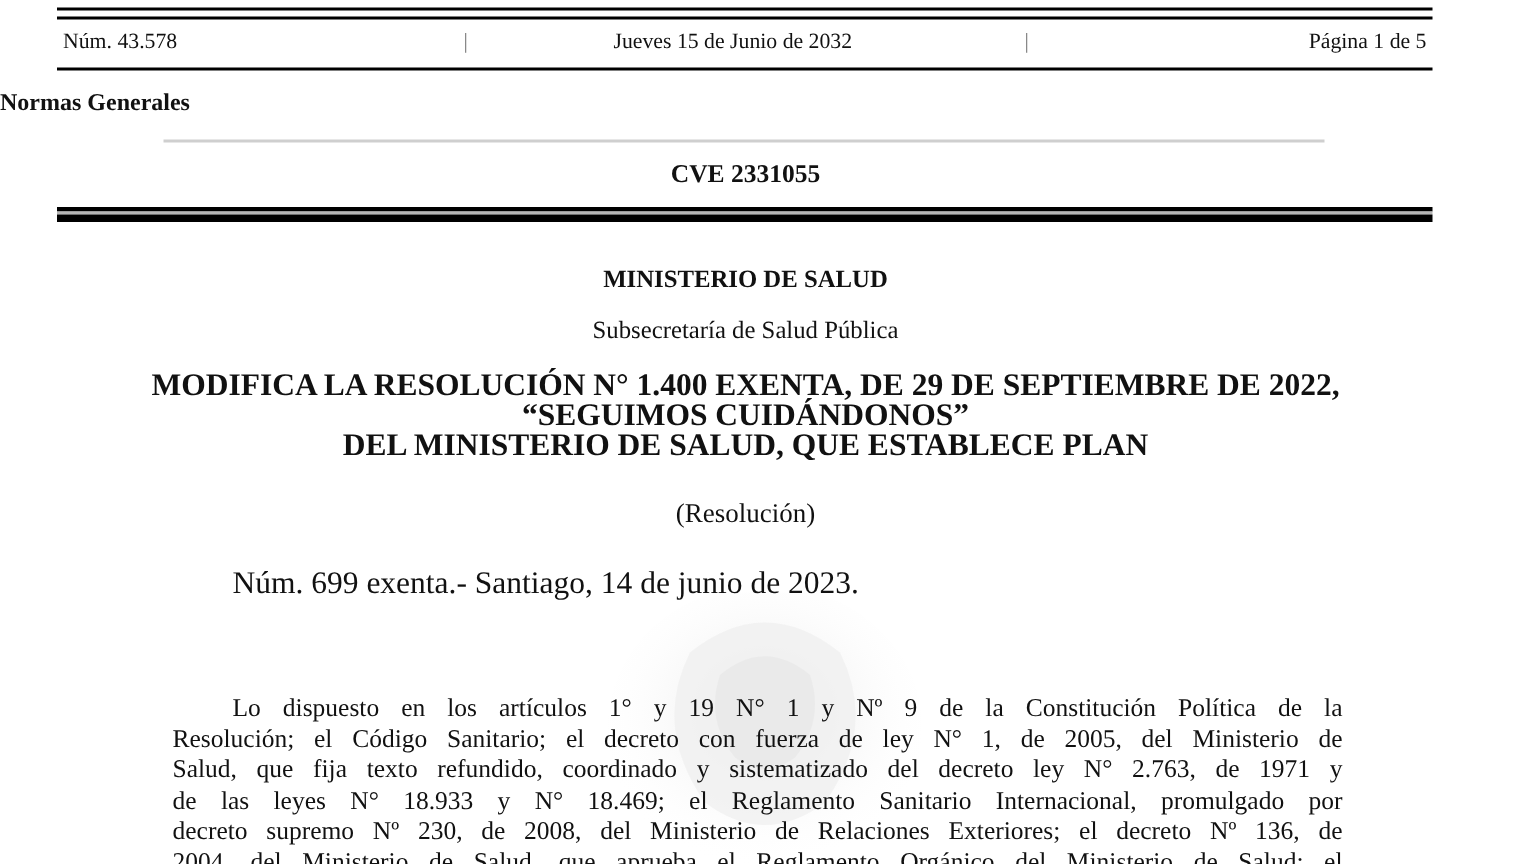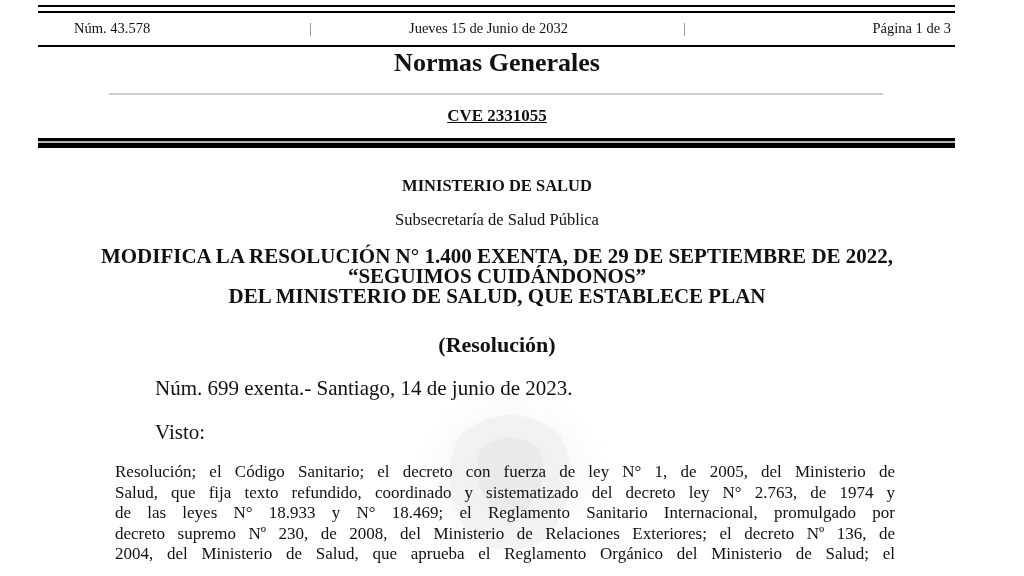--- a/index.html
+++ b/index.html
@@ -25,68 +25,66 @@
   .rule-top-1 { top: 5px; height: 2px; }
   .rule-top-2 { top: 11px; height: 2px; }
   .rule-mid { top: 45px; height: 2px; }
   .header-row {
     position: absolute;
     left: 38px; width: 917px;
     top: 20px; height: 22px;
     font-size: 14.5px;
   }
   .header-row span { position: absolute; top: 0; white-space: nowrap; }
-  .h-num { left: 4px; margin-left: 32px; }
+  .h-num { left: 4px; }
   .h-sep1 { left: 271px; color: #777; }
   .h-date { left: 371px; }
   .h-sep2 { left: 645px; color: #777; }
   .h-page { right: 4px; }
 
   .section-title {
     position: absolute;
     left: 0; width: 994px;
-    top: 48px;
-    text-align: center;
+    top: 60px;
     font-weight: bold;
-    font-size: 26px;
+    font-size: 16px;
   }
   .gray-rule {
     position: absolute;
     left: 109px; width: 774px;
     top: 93px; height: 2px;
     background: #cfcfcf;
   }
   .cve {
     position: absolute;
     left: 0; width: 994px;
     top: 106px;
     text-align: center;
     font-weight: bold;
     font-size: 17px;
-    text-decoration: underline;
   }
   .thick-a { top: 138px; height: 3px; }
   .thick-gap { position:absolute; left:38px; width:917px; top:141px; height:2px; background:#b5b5b5; }
   .thick-b { top: 143px; height: 5px; }
 
   .centered {
     position: absolute;
     left: 0; width: 994px;
     text-align: center;
   }
   .ministry { top: 176px; font-weight: bold; font-size: 16.5px; }
   .subsec { top: 210px; font-size: 16.5px; }
   .title-block {
     top: 246px;
     font-weight: bold;
     font-size: 21px;
     line-height: 20px;
   }
   .title-block div { white-space: nowrap; }
-  .resol { top: 332px; font-weight: bold; font-size: 22px; }
+  .resol { top: 332px; font-weight: normal; font-size: 18px; }
 
   .para {
     position: absolute;
     left: 115px; width: 780px;
     font-size: 21px;
   }
   .p-num { top: 376px; left: 155px; }
   .p-visto { top: 420px; left: 155px; }
   .body-text {
     position: absolute;
@@ -130,21 +128,21 @@
     <path d="M80,55 Q110,30 140,55 Q150,85 130,110 Q110,125 90,110 Q70,85 80,55Z" fill="#e9e9e9" opacity="0.8"></path>
   </svg>
 
   <div class="rule rule-top-1"></div>
   <div class="rule rule-top-2"></div>
   <div class="header-row">
     <span class="h-num">Núm. 43.578</span>
     <span class="h-sep1">|</span>
     <span class="h-date">Jueves 15 de Junio de 2032</span>
     <span class="h-sep2">|</span>
-    <span class="h-page">Página 1 de 3</span>
+    <span class="h-page">Página 1 de 5</span>
   </div>
   <div class="rule rule-mid"></div>
 
   <div class="section-title">Normas Generales</div>
   <div class="gray-rule"></div>
   <div class="cve">CVE 2331055</div>
 
   <div class="rule thick-a"></div>
   <div class="thick-gap"></div>
   <div class="rule thick-b"></div>
@@ -152,22 +150,22 @@
   <div class="centered subsec">Subsecretaría de Salud Pública</div>
   <div class="centered ministry">MINISTERIO DE SALUD</div>
   <div class="centered title-block">
     <div>MODIFICA LA RESOLUCIÓN N° 1.400 EXENTA, DE 29 DE SEPTIEMBRE DE 2022,</div>
     <div>“SEGUIMOS CUIDÁNDONOS”</div>
     <div>DEL MINISTERIO DE SALUD, QUE ESTABLECE PLAN</div>
   </div>
   <div class="centered resol">(Resolución)</div>
 
   <div class="para p-num">Núm. 699 exenta.- Santiago, 14 de junio de 2023.</div>
-  <div class="para p-visto">Visto:</div>
 
   <div class="body-text">
+    <span class="line first">Lo dispuesto en los artículos 1° y 19 N° 1 y Nº 9 de la Constitución Política de la</span>
     <span class="line">Resolución; el Código Sanitario; el decreto con fuerza de ley N° 1, de 2005, del Ministerio de</span>
-    <span class="line">Salud, que fija texto refundido, coordinado y sistematizado del decreto ley N° 2.763, de 1974 y</span>
+    <span class="line">Salud, que fija texto refundido, coordinado y sistematizado del decreto ley N° 2.763, de 1971 y</span>
     <span class="line">de las leyes N° 18.933 y N° 18.469; el Reglamento Sanitario Internacional, promulgado por</span>
     <span class="line">decreto supremo Nº 230, de 2008, del Ministerio de Relaciones Exteriores; el decreto Nº 136, de</span>
     <span class="line">2004, del Ministerio de Salud, que aprueba el Reglamento Orgánico del Ministerio de Salud; el</span>
   </div>
 </div>
 
 </body></html>

